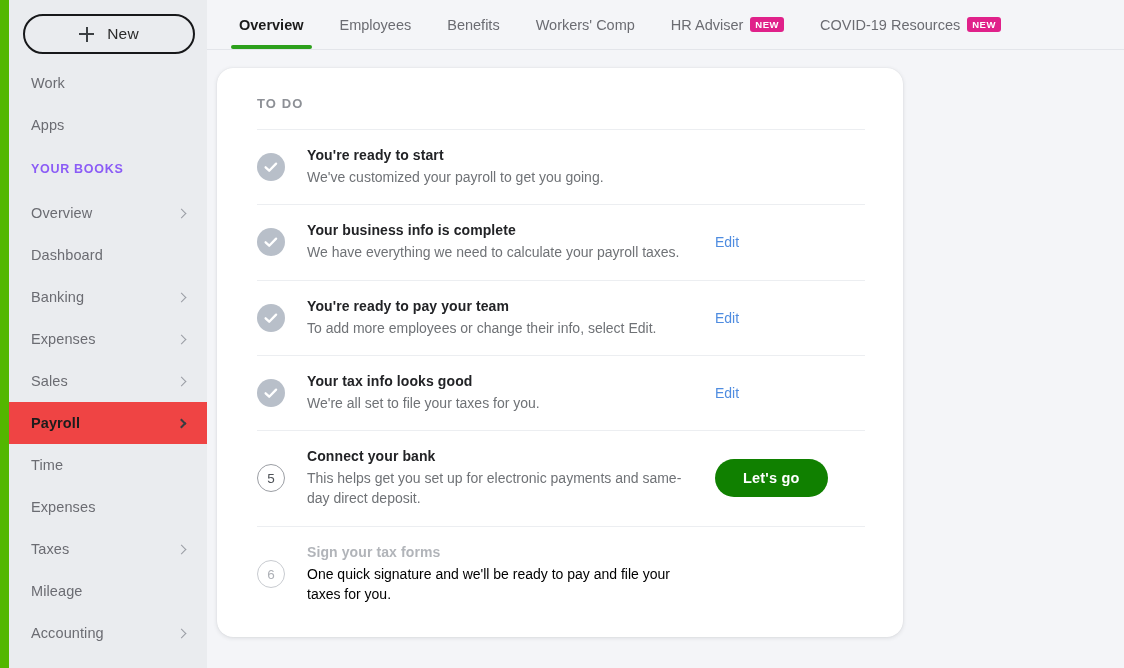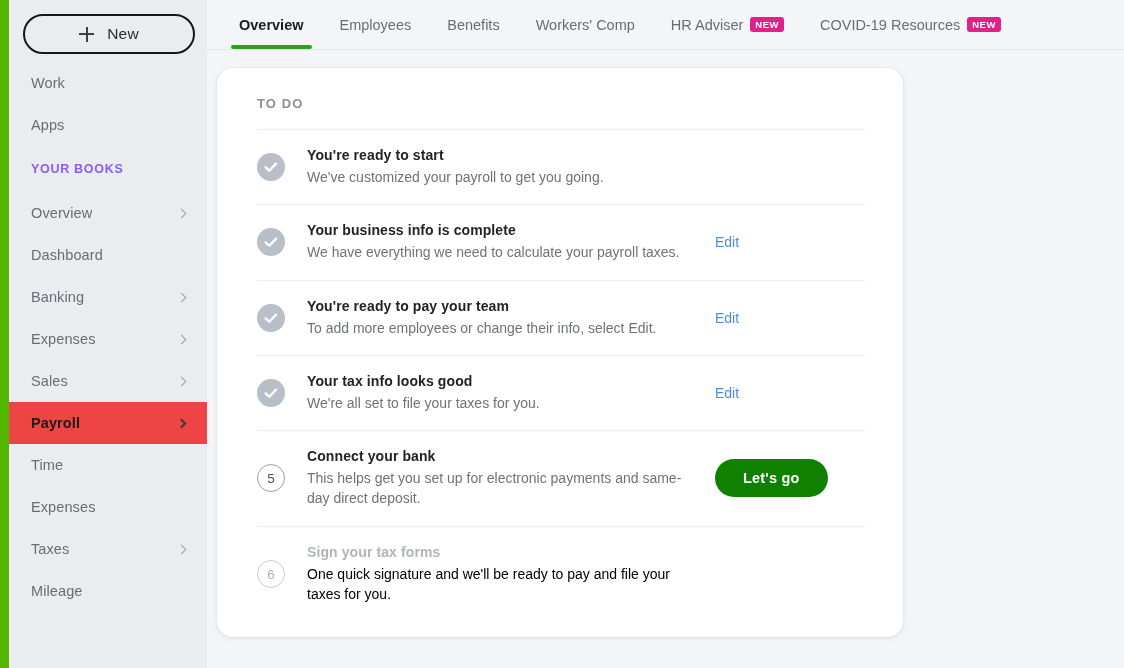--- a/index.html
+++ b/index.html
@@ -324,20 +324,24 @@
 
       <div class="nav-item">
         <span class="nav-label">Taxes</span>
         <span class="chev"></span>
       </div>
 
       <div class="nav-item">
         <span class="nav-label">Mileage</span>
       </div>
 
+      <div class="nav-item">
+        <span class="nav-label">Accounting</span>
+        <span class="chev"></span>
+      </div>
 
     </div>
   </aside>
 
   <main class="main">
 
     <nav class="tabbar">
 
       <div class="tab active">
         <span>Overview</span>

